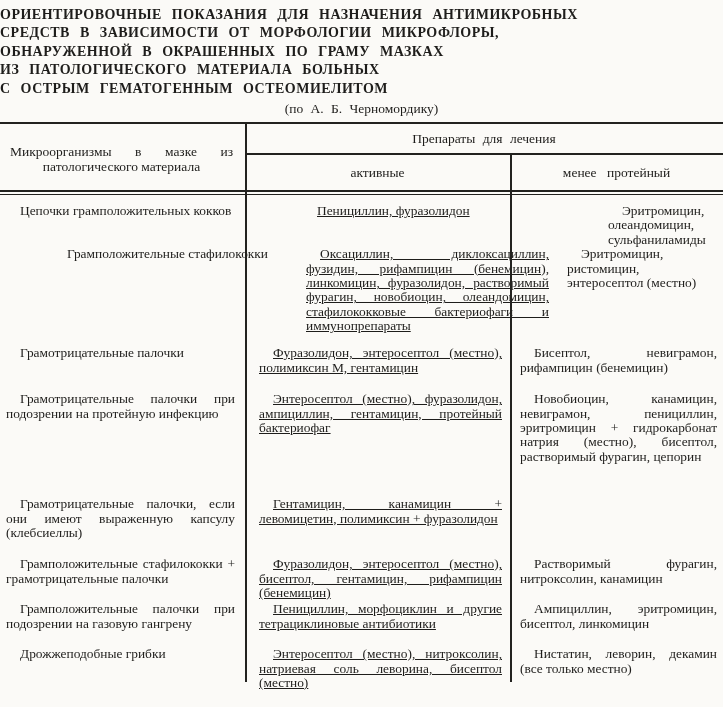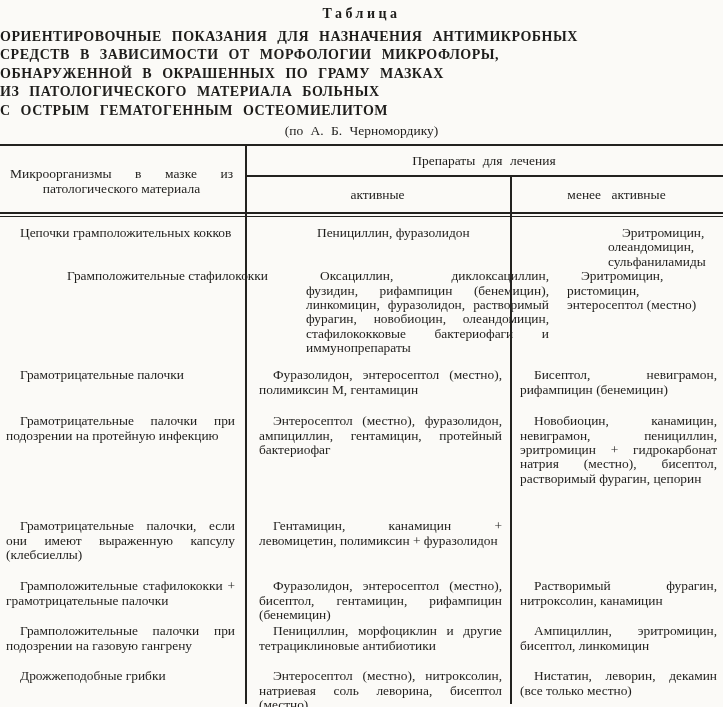--- a/index.html
+++ b/index.html
@@ -92,29 +92,28 @@
   .trow:nth-child(7) { min-height: 45px; }
   .cell {
     box-sizing: border-box;
     font-size: 13.4px;
     line-height: 14.4px;
     text-align: justify;
     text-indent: 14px;
     hyphens: auto;
   }
   .c1 { width: 245px; padding: 0 10px 0 6px; }
-  .c2 { width: 265px; padding: 0 8px 0 14px; }
+  .c2 { width: 265px; padding: 0 8px 0 14px; text-decoration: underline; }
   .c3 { flex: 1; padding: 0 6px 0 10px; }
 </style>
 </head>
 <body>
 
 <div class="page">
 
-  <div class="title">Таблица</div>
 
   <div class="heading">
     <div>ОРИЕНТИРОВОЧНЫЕ ПОКАЗАНИЯ ДЛЯ НАЗНАЧЕНИЯ АНТИМИКРОБНЫХ</div>
     <div>СРЕДСТВ В ЗАВИСИМОСТИ ОТ МОРФОЛОГИИ МИКРОФЛОРЫ,</div>
     <div>ОБНАРУЖЕННОЙ В ОКРАШЕННЫХ ПО ГРАМУ МАЗКАХ</div>
     <div>ИЗ ПАТОЛОГИЧЕСКОГО МАТЕРИАЛА БОЛЬНЫХ</div>
     <div>С ОСТРЫМ ГЕМАТОГЕННЫМ ОСТЕОМИЕЛИТОМ</div>
   </div>
 
   <div class="attribution">(по А. Б. Черномордику)</div>
@@ -122,21 +121,21 @@
   <div class="tablewrap">
     <div class="vrule v1"></div>
     <div class="vrule v2"></div>
 
     <div class="thead">
       <div class="h-col1">Микроорганизмы в мазке из патологического материала</div>
       <div class="h-right">
         <div class="group-title">Препараты для лечения</div>
         <div class="subrow">
           <div class="sub sub1">активные</div>
-          <div class="sub sub2">менее активные</div>
+          <div class="sub sub2">менее протейный</div>
         </div>
       </div>
     </div>
 
     <div class="dblline"></div>
 
     <div class="tbody">
       <div class="trow">
         <div class="cell c1">Цепочки грамположительных кокков</div>
         <div class="cell c2">Пенициллин, фуразолидон</div>

